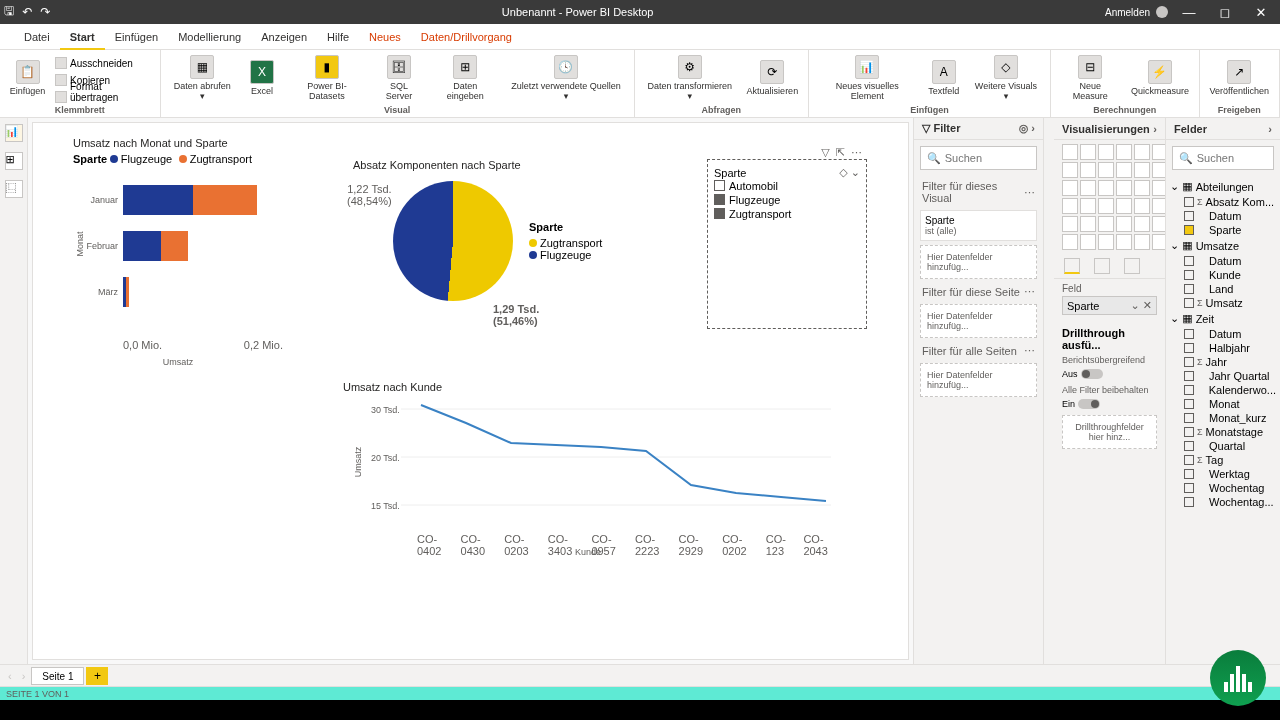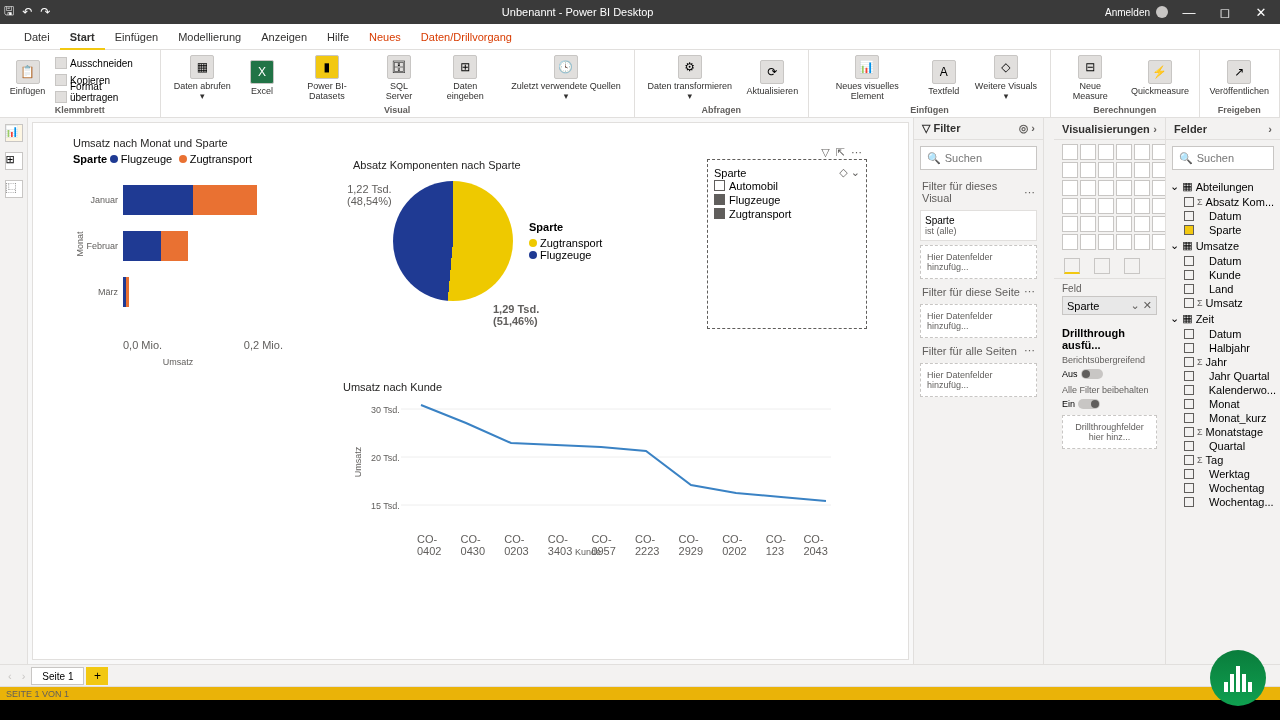--- a/index.html
+++ b/index.html
@@ -74,21 +74,21 @@
 .field-tree{padding:2px 4px;font-size:10px;overflow-y:auto;}
 .field-group{display:flex;align-items:center;gap:3px;padding:2px 0;cursor:pointer;}
 .field-item{display:flex;align-items:center;gap:3px;padding:1px 0 1px 14px;cursor:pointer;}
 .field-item .cb{width:10px;height:10px;border:1px solid #605e5c;}
 .field-item .cb.checked{background:#f2c811;}
 .sigma{font-size:9px;color:#605e5c;}
 .footer{height:22px;background:#f3f2f1;border-top:1px solid #e1dfdd;display:flex;align-items:center;}
 .page-tabs{display:flex;align-items:center;height:100%;gap:2px;margin-left:4px;}
 .page-tab{padding:0 10px;height:18px;line-height:18px;background:#fff;border:1px solid #c8c6c4;font-size:10px;cursor:pointer;}
 .page-add{width:22px;height:18px;background:#f2c811;text-align:center;line-height:18px;cursor:pointer;font-size:12px;}
-.status{font-size:9px;color:#605e5c;padding:0 6px;border-top:1px solid #e1dfdd;background:#eab308;height:14px;line-height:14px;}
+.status{font-size:9px;color:#605e5c;padding:0 6px;border-top:1px solid #e1dfdd;background:#5eead4;height:14px;line-height:14px;}
 .logo-badge{position:absolute;right:14px;bottom:14px;width:56px;height:56px;border-radius:50%;background:linear-gradient(#0a7d3c,#0fa050);display:flex;align-items:center;justify-content:center;}
 .logo-badge .bars{display:flex;gap:2px;align-items:flex-end;height:28px;}
 .logo-badge .bars div{width:4px;background:#fff;}
 .legend-dot{width:8px;height:8px;border-radius:50%;display:inline-block;margin-right:3px;}
 .vis-header-icons{position:absolute;top:-14px;right:4px;display:flex;gap:6px;font-size:10px;color:#605e5c;}
 </style>
 </head>
 <body>
 
 <div class="app">

